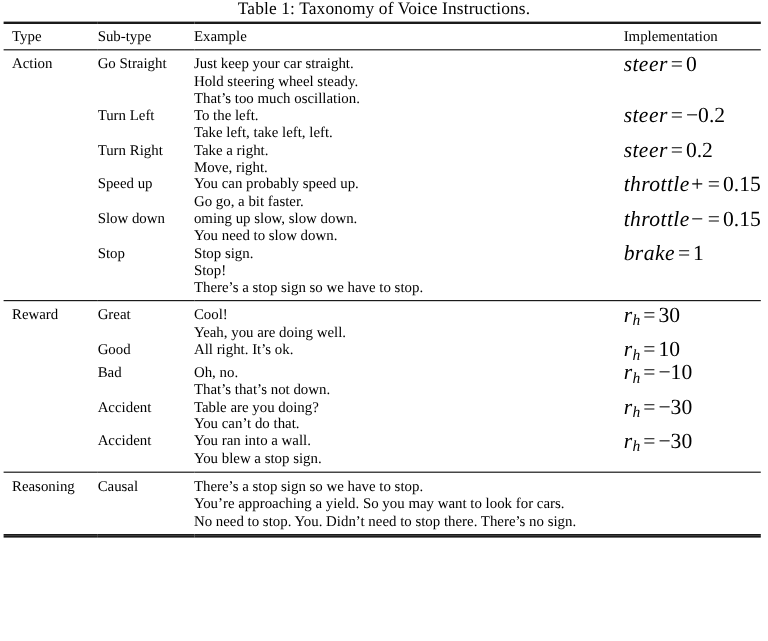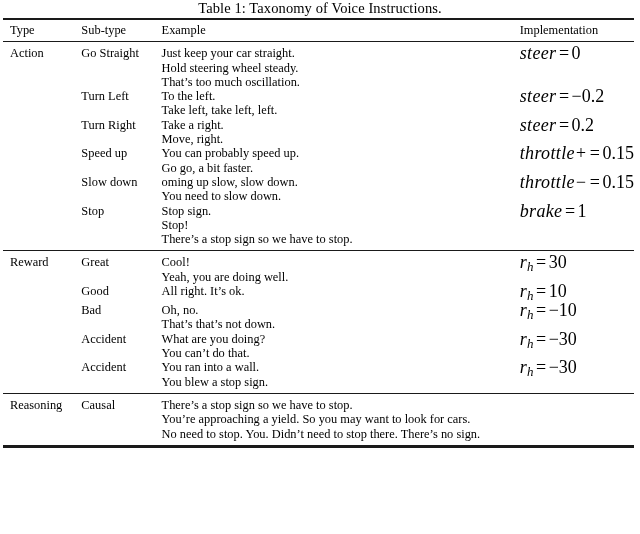--- a/index.html
+++ b/index.html
@@ -197,21 +197,21 @@
         </tr>
         <tr class="">
           <td class="c-type type-cell"></td>
           <td class="c-sub subtype-cell">Bad</td>
           <td class="c-ex examples"><span class="exline">Oh, no.</span><span class="exline">That’s that’s not down.</span></td>
           <td class="c-impl mathcell"><span class="mi">r<sub>h</sub></span><span class="mop">=</span><span class="msign">−</span><span class="mnum">10</span></td>
         </tr>
         <tr class="">
           <td class="c-type type-cell"></td>
           <td class="c-sub subtype-cell">Accident</td>
-          <td class="c-ex examples"><span class="exline">What are you doing?</span><span class="exline">You can’t do that.</span></td>
+          <td class="c-ex examples"><span class="exline">Table are you doing?</span><span class="exline">You can’t do that.</span></td>
           <td class="c-impl mathcell"><span class="mi">r<sub>h</sub></span><span class="mop">=</span><span class="msign">−</span><span class="mnum">30</span></td>
         </tr>
         <tr class="grp-last">
           <td class="c-type type-cell"></td>
           <td class="c-sub subtype-cell">Accident</td>
           <td class="c-ex examples"><span class="exline">You ran into a wall.</span><span class="exline">You blew a stop sign.</span></td>
           <td class="c-impl mathcell"><span class="mi">r<sub>h</sub></span><span class="mop">=</span><span class="msign">−</span><span class="mnum">30</span></td>
         </tr>
         <tr class="rule-mid">
           <td class="c-type"></td>

